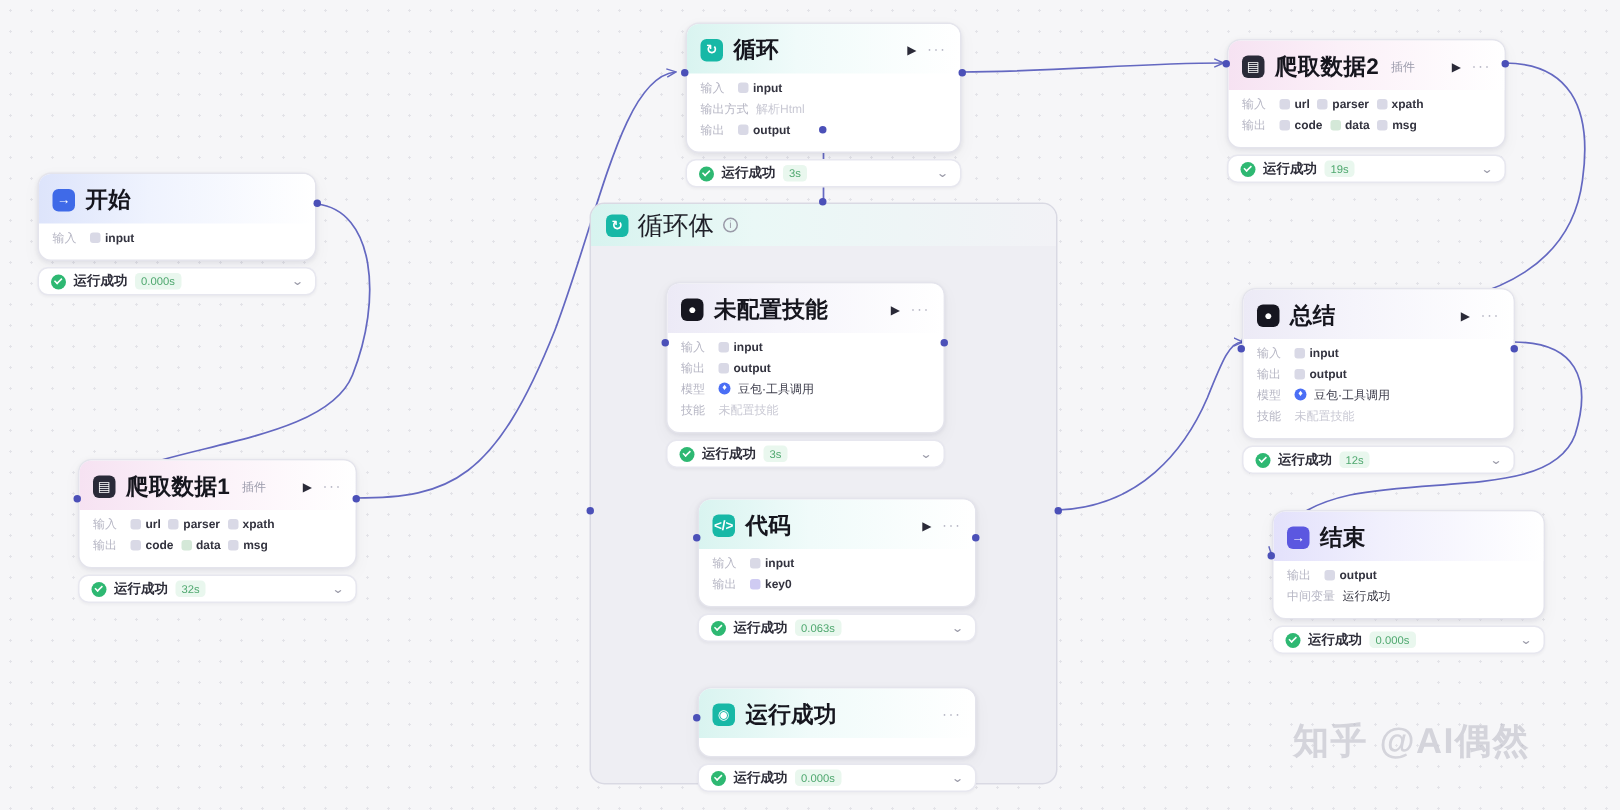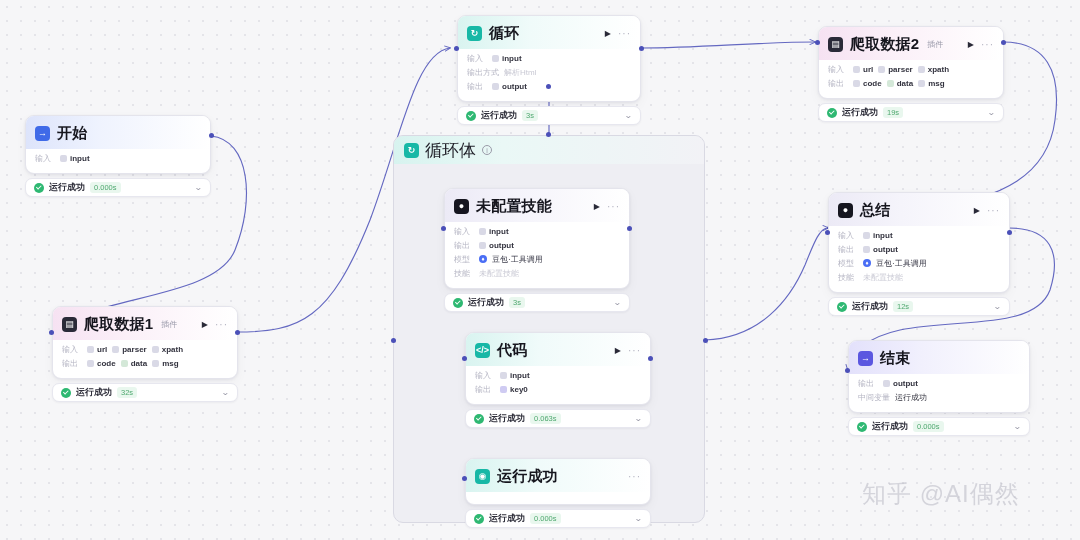--- a/index.html
+++ b/index.html
@@ -111,21 +111,21 @@
   .stxt { font-size:9px; color:#2e2e3a; font-weight:600; }
   .sbadge { font-size:7.5px; color:#4fa86f; background:#e9f7ee; border-radius:3px; padding:1px 4px; }
   .chev { margin-left:auto; font-size:8px; color:#9a9aa8; transform:scaleX(1.3); }
 
   
   .port { position:absolute; width:5px;height:5px;border-radius:50%;background:#4b50b8; }
 
   
   #wm-text {
     position:absolute; left:862px; top:478px;
-    font-size:24px; font-weight:400; color:#b9b9c4; opacity:.55;
+    font-size:24px; font-weight:700; color:#b9b9c4; opacity:.55;
     letter-spacing:1px; white-space:nowrap;
   }
   #wm-logo {
     position:absolute; left:868px; top:498px;
     display:flex; align-items:center; gap:6px;
   }
   .wm-a { font-size:26px; font-weight:800; font-style:italic; line-height:1;
           background:linear-gradient(135deg,#ff3d7f,#7b4bff,#2fa8ff);
           -webkit-background-clip:text; background-clip:text; color:transparent; }
   .wm-cn { display:flex; flex-direction:column; line-height:1; }

